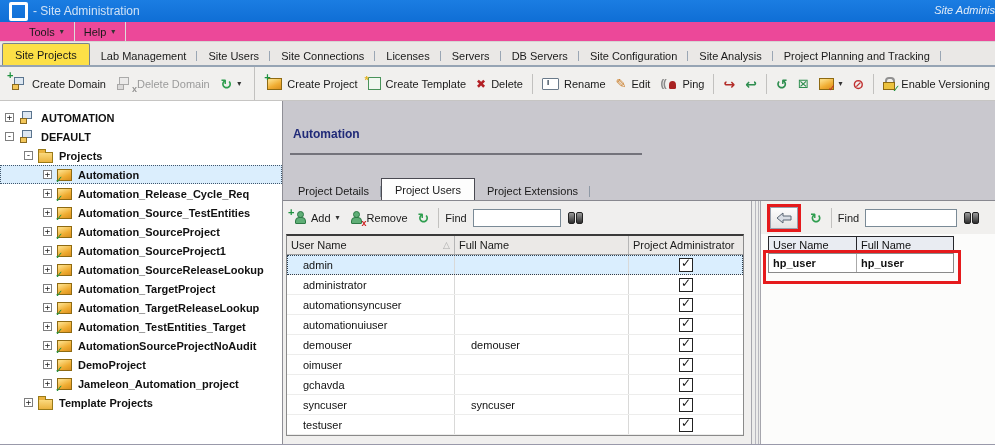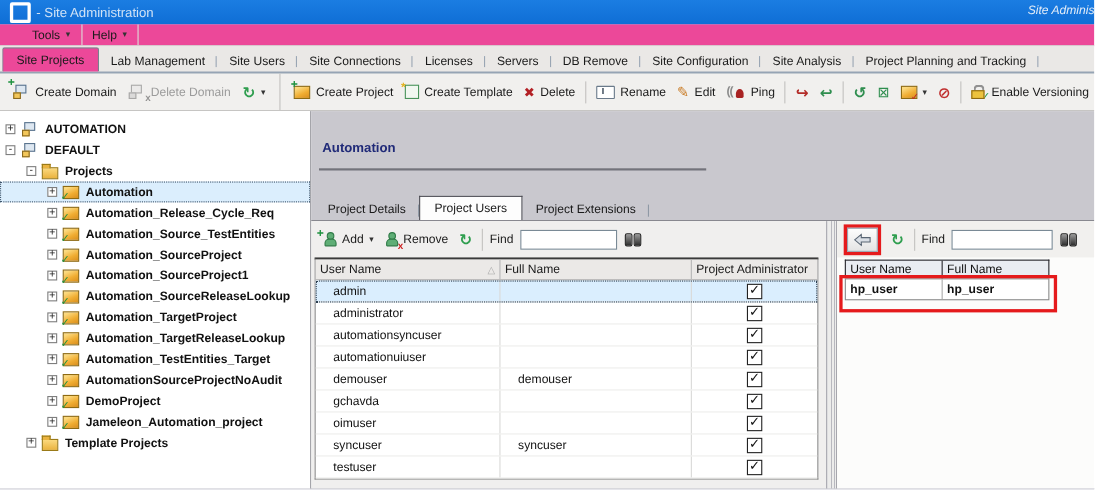--- a/index.html
+++ b/index.html
@@ -15,21 +15,21 @@
 
   
   .menubar{height:19px;background:#ec4899;border-bottom:1px solid #d6d5d3;display:flex;align-items:flex-start;font-size:11px;color:#1a1a1a;padding-left:20px;}
   .menu-item{padding:2px 10px 2px 9px;display:flex;align-items:center;gap:5px;border-right:1px solid #dddcda;height:15px;}
   .caret{font-size:8px;color:#333;line-height:8px;}
 
   
   .maintabs{height:23px;background:#eae8e6;border-bottom:2px solid #96a4b4;display:flex;align-items:flex-end;padding-left:2px;}
   .mtab{position:relative;padding:4px 11px 3px;font-size:11px;color:#1a1a1a;white-space:nowrap;}
   .mtab::after{content:"";position:absolute;right:0;top:5px;bottom:4px;width:1px;background:#9aa6b4;}
-  .mtab.sel{background:#ec4899;border:1px solid #78828e;border-bottom:none;border-radius:2px 2px 0 0;padding:5px 12px 4px;}
+  .mtab.sel{background:#fde047;border:1px solid #78828e;border-bottom:none;border-radius:2px 2px 0 0;padding:5px 12px 4px;}
   .mtab.sel::after{display:none;}
 
   
   .toolbar{height:33px;background:#f1f0ee;border-bottom:1px solid #c6c5c3;display:flex;align-items:center;}
   .tb-group-left{width:284px;height:100%;display:flex;align-items:center;border-right:1px solid #c2c1bf;box-sizing:border-box;padding-left:6px;}
   .tb-group-right{display:flex;align-items:center;padding-left:7px;flex:1;}
   .toolbtn{display:inline-flex;align-items:center;gap:5px;padding:3px 5px;font-size:11px;color:#1a1a1a;white-space:nowrap;}
   .toolbtn.disabled{color:#9b9b9b;}
   .toolbtn.disabled .ticon{filter:grayscale(1) opacity(.55);}
   .tsep{width:1px;height:20px;background:#c2c1bf;margin:0 4px;flex:0 0 1px;}
@@ -155,21 +155,21 @@
     </span>
   </div>
 
   <div class="maintabs">
     <span class="mtab sel">Site Projects</span>
     <span class="mtab">Lab Management</span>
     <span class="mtab">Site Users</span>
     <span class="mtab">Site Connections</span>
     <span class="mtab">Licenses</span>
     <span class="mtab">Servers</span>
-    <span class="mtab">DB Remove</span>
+    <span class="mtab">DB Servers</span>
     <span class="mtab">Site Configuration</span>
     <span class="mtab">Site Analysis</span>
     <span class="mtab">Project Planning and Tracking</span>
   </div>
 
   <div class="toolbar">
     <div class="tb-group-left">
       <span class="toolbtn">
         <span class="ticon icon-domain">
             <span class="ic-plus">+</span>
@@ -438,28 +438,28 @@
                 </div>
             </div>
             <div class="ut-row">
               <div class="bc b-user">demouser</div>
               <div class="bc b-full">demouser</div>
               <div class="bc b-admin">
                   <span class="chk checked"></span>
                 </div>
             </div>
             <div class="ut-row">
+              <div class="bc b-user">oimuser</div>
+              <div class="bc b-full"></div>
+              <div class="bc b-admin">
+                  <span class="chk checked"></span>
+                </div>
+            </div>
+            <div class="ut-row">
               <div class="bc b-user">gchavda</div>
-              <div class="bc b-full"></div>
-              <div class="bc b-admin">
-                  <span class="chk checked"></span>
-                </div>
-            </div>
-            <div class="ut-row">
-              <div class="bc b-user">oimuser</div>
               <div class="bc b-full"></div>
               <div class="bc b-admin">
                   <span class="chk checked"></span>
                 </div>
             </div>
             <div class="ut-row">
               <div class="bc b-user">syncuser</div>
               <div class="bc b-full">syncuser</div>
               <div class="bc b-admin">
                   <span class="chk checked"></span>

